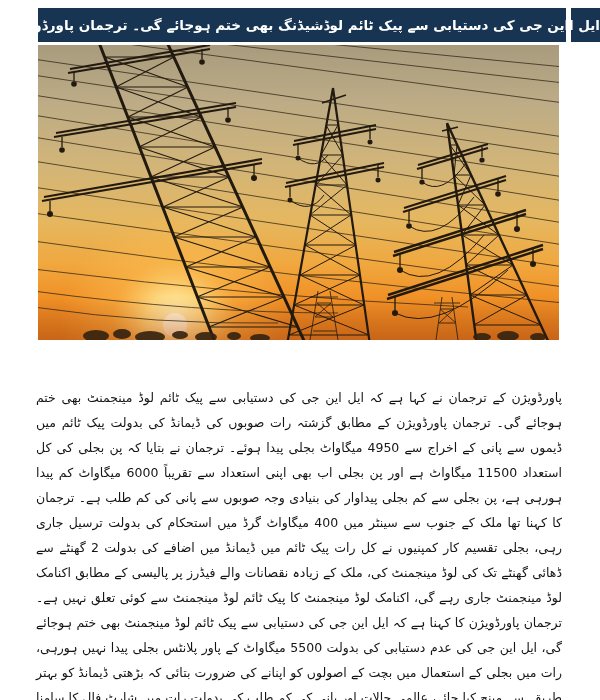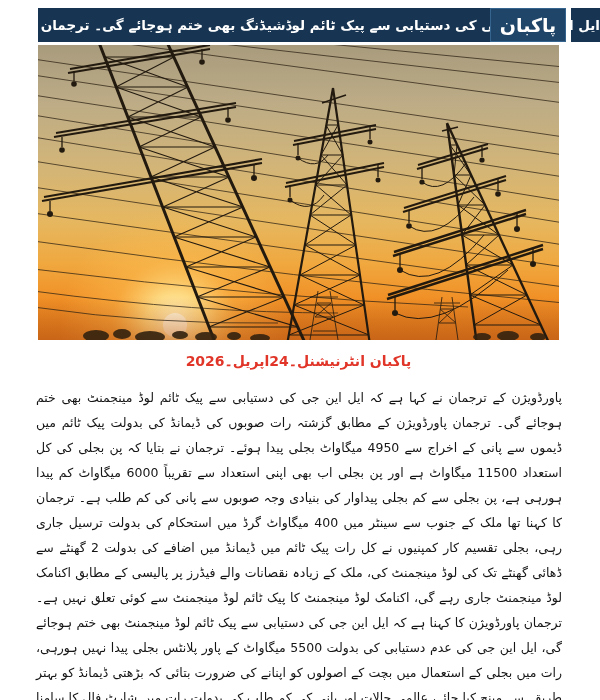--- a/index.html
+++ b/index.html
@@ -22,23 +22,20 @@
   
   .body-text{position:absolute;left:36px;width:526px;top:385px;direction:rtl;text-align:justify;text-align-last:center;font-size:12.5px;line-height:25px;color:#151515;margin:0;}
 </style>
 </head>
 <body>
 
 <div class="page">
 
   <div class="topbar">
     <div class="headline">ایل این جی کی دستیابی سے پیک ٹائم لوڈشیڈنگ بھی ختم ہوجائے گی۔ ترجمان پاورڈویژن</div>
-    <div class="logo-tile">
-      <span>پاکبان</span>
-    </div>
     <div class="hdivider"></div>
     <div class="stub">ایل این جی کی دستیابی سے پیک ٹائم لوڈشیڈنگ بھی ختم ہوجائے گی۔ ترجمان پاورڈویژن</div>
   </div>
 
   <svg class="photo" viewBox="0 0 521 295" preserveAspectRatio="none">
     <defs>
       <linearGradient id="sky" x1="0" y1="0" x2="0" y2="1">
         <stop offset="0" stop-color="#a89b7d"></stop>
         <stop offset="0.2" stop-color="#bdac86"></stop>
         <stop offset="0.42" stop-color="#d3b577"></stop>
@@ -148,17 +145,16 @@
         <ellipse cx="142" cy="290" rx="8" ry="4"></ellipse>
       <ellipse cx="168" cy="292" rx="11" ry="5"></ellipse>
         <ellipse cx="196" cy="291" rx="7" ry="4"></ellipse>
       <ellipse cx="222" cy="293" rx="10" ry="4"></ellipse>
         <ellipse cx="444" cy="292" rx="9" ry="4"></ellipse>
       <ellipse cx="470" cy="291" rx="11" ry="5"></ellipse>
         <ellipse cx="500" cy="292" rx="8" ry="4"></ellipse>
     </g>
   </svg>
 
-  <div class="caption">پاکبان انٹرنیشنل۔24اپریل۔2026</div>
 
   <p class="body-text">پاورڈویژن کے ترجمان نے کہا ہے کہ ایل این جی کی دستیابی سے پیک ٹائم لوڈ مینجمنٹ بھی ختم ہوجائے گی۔ ترجمان پاورڈویژن کے مطابق گزشتہ رات صوبوں کی ڈیمانڈ کی بدولت پیک ٹائم میں ڈیموں سے پانی کے اخراج سے 4950 میگاواٹ بجلی پیدا ہوئے۔ ترجمان نے بتایا کہ پن بجلی کی کل استعداد 11500 میگاواٹ ہے اور پن بجلی اب بھی اپنی استعداد سے تقریباً 6000 میگاواٹ کم پیدا ہورہی ہے، پن بجلی سے کم بجلی پیداوار کی بنیادی وجہ صوبوں سے پانی کی کم طلب ہے۔ ترجمان کا کہنا تھا ملک کے جنوب سے سینٹر میں 400 میگاواٹ گرڈ میں استحکام کی بدولت ترسیل جاری رہی، بجلی تقسیم کار کمپنیوں نے کل رات پیک ٹائم میں ڈیمانڈ میں اضافے کی بدولت 2 گھنٹے سے ڈھائی گھنٹے تک کی لوڈ مینجمنٹ کی، ملک کے زیادہ نقصانات والے فیڈرز پر پالیسی کے مطابق اکنامک لوڈ مینجمنٹ جاری رہے گی، اکنامک لوڈ مینجمنٹ کا پیک ٹائم لوڈ مینجمنٹ سے کوئی تعلق نہیں ہے۔ ترجمان پاورڈویژن کا کہنا ہے کہ ایل این جی کی دستیابی سے پیک ٹائم لوڈ مینجمنٹ بھی ختم ہوجائے گی، ایل این جی کی عدم دستیابی کی بدولت 5500 میگاواٹ کے پاور پلانٹس بجلی پیدا نہیں ہورہی، رات میں بجلی کے استعمال میں بچت کے اصولوں کو اپنانے کی ضرورت بتائی کہ بڑھتی ڈیمانڈ کو بہتر طریقے سے مینج کیا جائے، عالمی حالات اور پانی کی کم طلب کی بدولت رات میں شارٹ فال کا سامنا ہوتا ہے۔</p>
 
 </div>
 
 </body></html>

